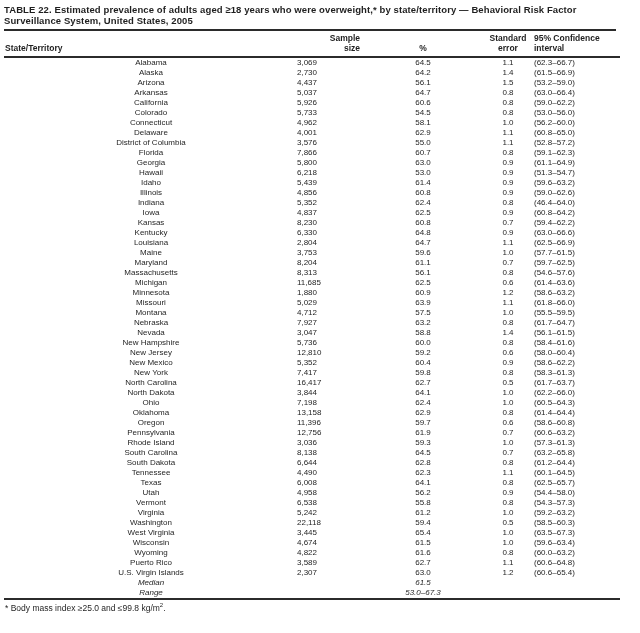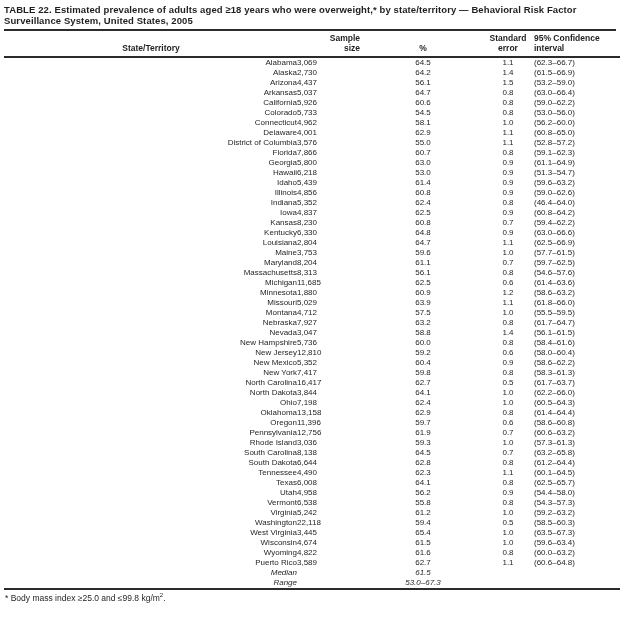--- a/index.html
+++ b/index.html
@@ -40,34 +40,34 @@
     font-size: 8.5px;
     font-weight: bold;
     line-height: 9.5px;
     vertical-align: bottom;
     padding: 3px 0 3px 0;
     white-space: nowrap;
   }
   thead { border-bottom: 2px solid #2b2b2b; }
   tbody { border-bottom: 2px solid #2b2b2b; }
 
-  th.h-state  { text-align: center; padding-left: 1px; }
+  th.h-state  { text-align: left; padding-left: 1px; }
   th.h-sample { text-align: right; padding-right: 4px; }
   th.h-pct    { text-align: center; }
   th.h-se     { text-align: center; }
   th.h-ci     { text-align: left; }
 
   tbody td {
     font-size: 8px;
     line-height: 10px;
     padding: 0;
     white-space: nowrap;
     overflow: hidden;
   }
-  td.c-state  { text-align: right; padding-left: 1px; }
+  td.c-state  { text-align: center; padding-left: 1px; }
   td.c-sample { text-align: left; padding-right: 4px; }
   td.c-pct    { text-align: center; }
   td.c-se     { text-align: center; }
   td.c-ci     { text-align: left; }
 
   tr.italic td { font-style: italic; }
 
   .footnote {
     font-size: 8.5px;
     line-height: 11px;
@@ -467,20 +467,27 @@
       <td class="c-se">0.8</td>
       <td class="c-ci">(60.0–63.2)</td>
     </tr>
         <tr>
       <td class="c-state">Puerto Rico</td>
       <td class="c-sample">3,589</td>
       <td class="c-pct">62.7</td>
       <td class="c-se">1.1</td>
       <td class="c-ci">(60.6–64.8)</td>
     </tr>
+        <tr>
+      <td class="c-state">U.S. Virgin Islands</td>
+      <td class="c-sample">2,307</td>
+      <td class="c-pct">63.0</td>
+      <td class="c-se">1.2</td>
+      <td class="c-ci">(60.6–65.4)</td>
+    </tr>
         <tr class="italic">
       <td class="c-state">Median</td>
       <td class="c-sample"></td>
       <td class="c-pct">61.5</td>
       <td class="c-se"></td>
       <td class="c-ci"></td>
     </tr>
         <tr class="italic">
       <td class="c-state">Range</td>
       <td class="c-sample"></td>

